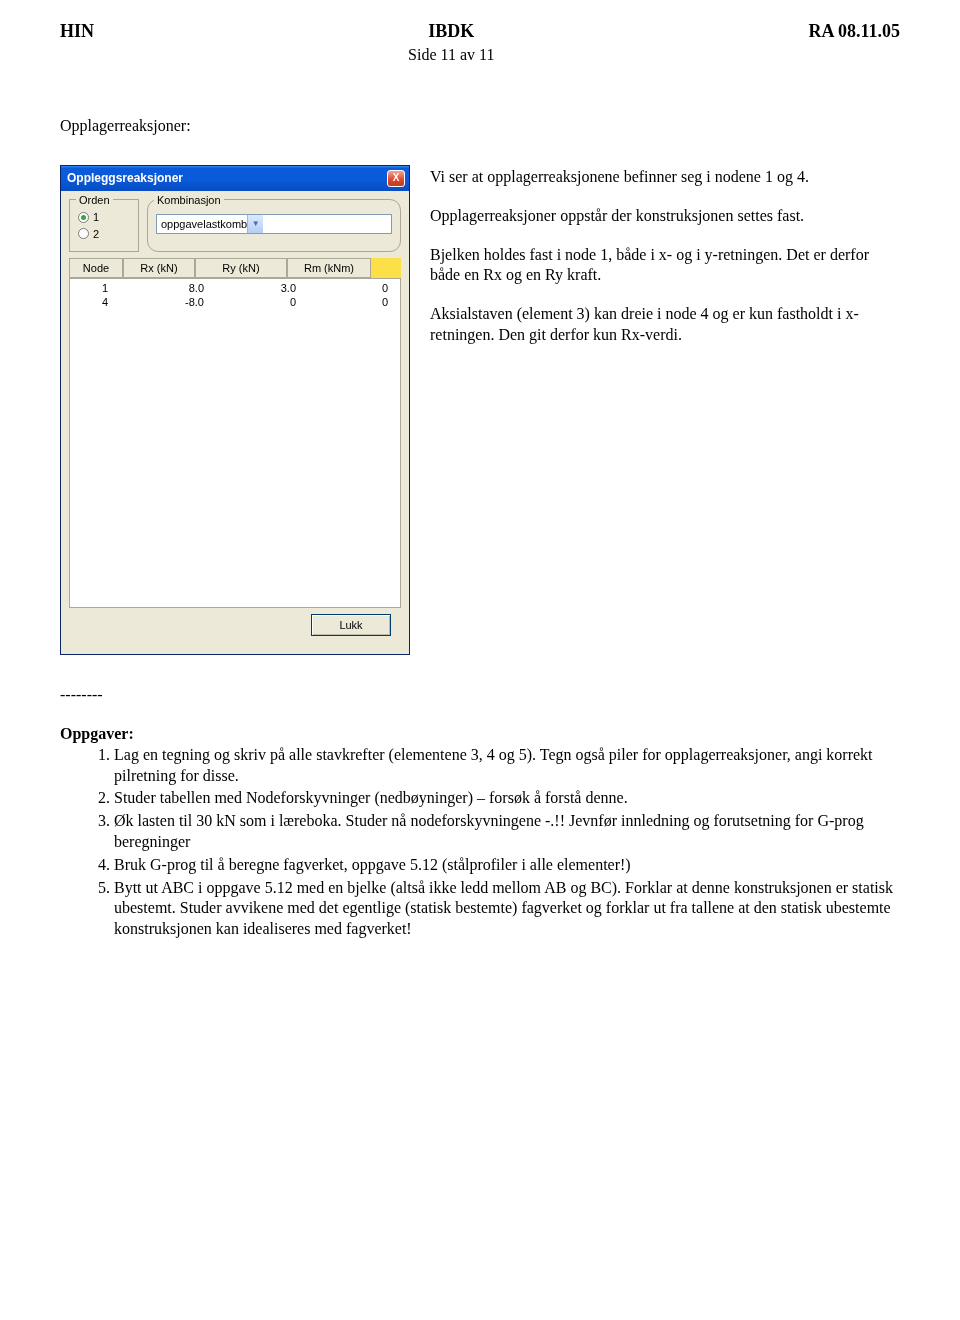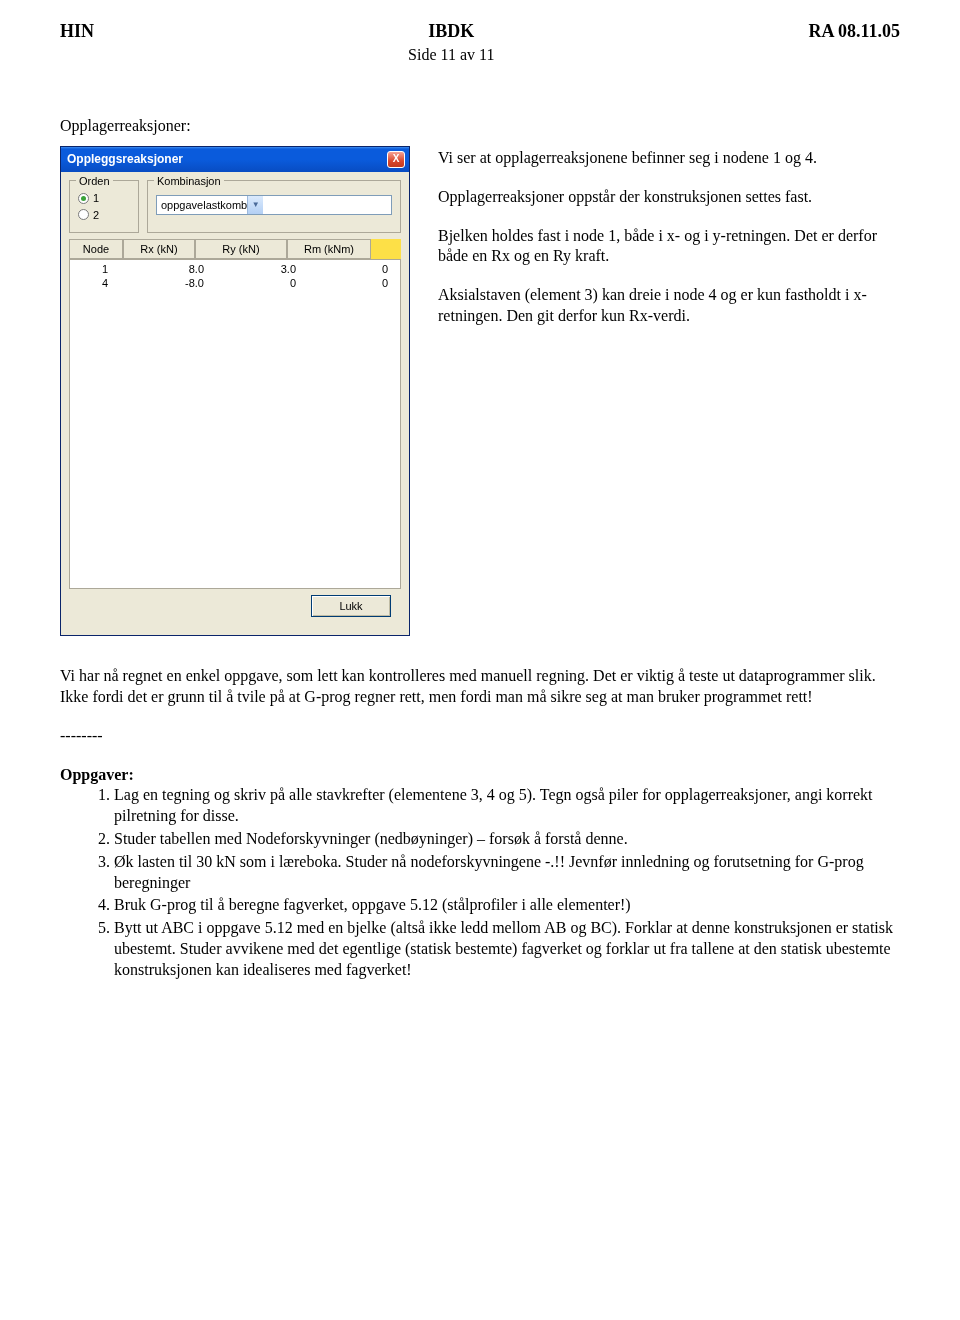--- a/index.html
+++ b/index.html
@@ -27,22 +27,22 @@
     font-size: 16px;
     font-weight: normal;
     margin-top: 2px;
   }
   .section-title {
     margin-top: 50px;
     font-size: 16px;
   }
   .content-row {
     display: flex;
-    gap: 28px;
-    margin-top: 9px;
+    gap: 20px;
+    margin-top: 28px;
     align-items: flex-start;
   }
   .dialog {
     width: 350px;
     background: #ece9d8;
     border: 1px solid #0a246a;
     font-family: Tahoma, Arial, sans-serif;
     font-size: 11px;
     color: #000;
   }
@@ -75,21 +75,21 @@
     display: flex;
     gap: 8px;
     margin-bottom: 6px;
   }
   .fieldset {
     border: 1px solid #aca899;
     padding: 6px 8px 8px 8px;
     background: #ece9d8;
   }
   .orden-box { width: 70px; }
-  .komb-box { flex: 1; }
+  .komb-box { flex: 1; border-radius: 11px; }
   .legend {
     font-size: 11px;
     background: #ece9d8;
     position: relative;
     top: -13px;
     left: -2px;
     padding: 0 3px;
     display: inline-block;
   }
   .field-content {
@@ -280,21 +280,20 @@
 
   <div class="right-text">
     <p>Vi ser at opplagerreaksjonene befinner seg i nodene 1 og 4.</p>
     <p>Opplagerreaksjoner oppstår der konstruksjonen settes fast.</p>
     <p>Bjelken holdes fast i node 1, både i x- og i y-retningen. Det er derfor både en Rx og en Ry kraft.</p>
     <p>Aksialstaven (element 3) kan dreie i node 4 og er kun fastholdt i x-retningen. Den git derfor kun Rx-verdi.</p>
   </div>
 </div>
 
 <div class="lower-text">
-  <p>Vi har nå regnet en enkel oppgave, som lett kan kontrolleres med manuell regning. Det er viktig å teste ut dataprogrammer slik. Ikke fordi det er grunn til å tvile på at G-prog regner rett, men fordi man må sikre seg at man bruker programmet rett!</p>
   <p class="dashes">--------</p>
   <div>
     <span class="oppgaver-title">Oppgaver:</span>
     <ol class="oppgaver-list">
       <li>Lag en tegning og skriv på alle stavkrefter (elementene 3, 4 og 5). Tegn også piler for opplagerreaksjoner, angi korrekt pilretning for disse.</li>
       <li>Studer tabellen med Nodeforskyvninger (nedbøyninger) – forsøk å forstå denne.</li>
       <li>Øk lasten til 30 kN som i læreboka. Studer nå nodeforskyvningene -.!! Jevnfør innledning og forutsetning for G-prog beregninger</li>
       <li>Bruk G-prog til å beregne fagverket, oppgave 5.12 (stålprofiler i alle elementer!)</li>
       <li>Bytt ut ABC i oppgave 5.12 med en bjelke (altså ikke ledd mellom AB og BC). Forklar at denne konstruksjonen er statisk ubestemt. Studer avvikene med det egentlige (statisk bestemte) fagverket og forklar ut fra tallene at den statisk ubestemte konstruksjonen kan idealiseres med fagverket!</li>
     </ol>

